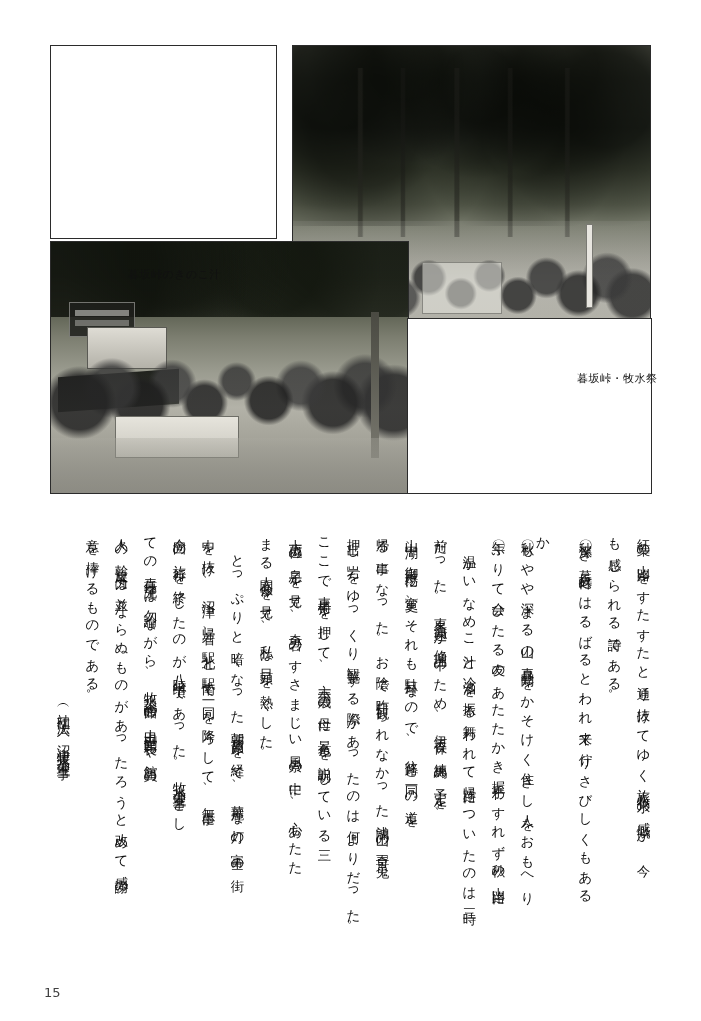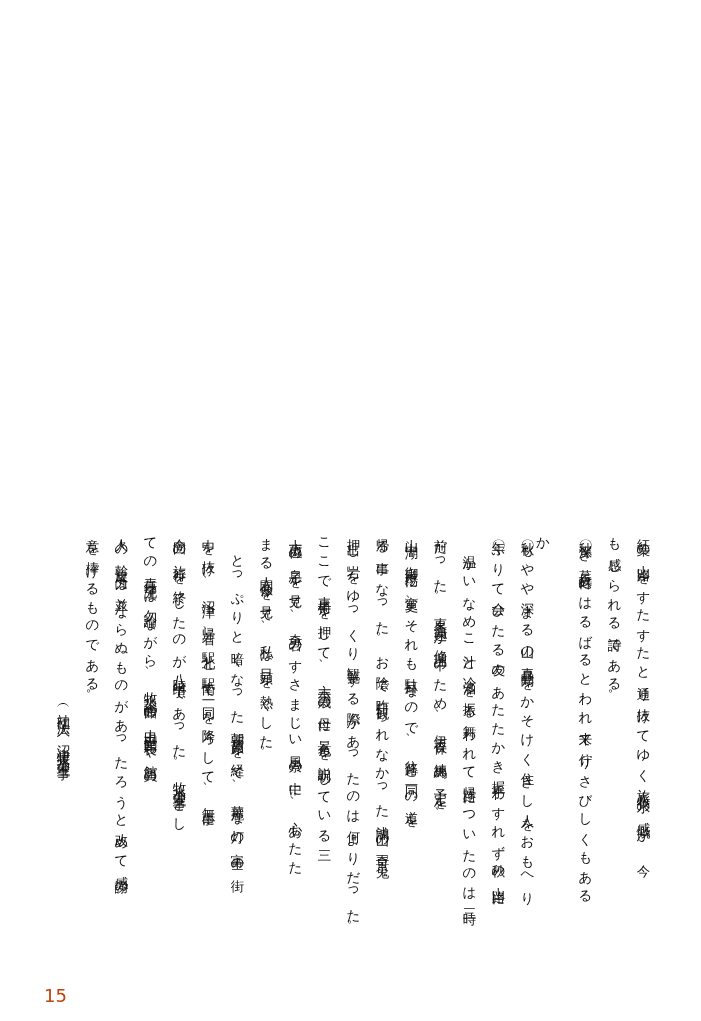--- a/index.html
+++ b/index.html
@@ -281,29 +281,58 @@
     flex: 0 0 29px;
     white-space: pre-wrap;
     overflow: visible;
   }
 
   .page-number {
     position: absolute;
     left: 44px;
     top: 985px;
     font-family: "DejaVu Sans", sans-serif;
-    font-size: 18px;
-    color: #c2410c;
+    font-size: 13px;
+    color: #404040;
   }
 </style>
 </head>
 <body>
 
 <div class="page">
 
+  <div class="photo-area">
+
+    <div class="photo photo-blank"></div>
+
+    <div class="photo photo-festival">
+      <div class="tree-mass"></div>
+      <div class="trunks"></div>
+      <div class="crowd"></div>
+      <div class="stage"></div>
+      <div class="banner"></div>
+    </div>
+
+    <div class="photo photo-road">
+      <div class="canopy"></div>
+      <div class="sign"></div>
+      <div class="van"></div>
+      <div class="tent"></div>
+      <div class="people"></div>
+      <div class="table"></div>
+      <div class="post"></div>
+      <div class="ground"></div>
+    </div>
+
+    <div class="photo photo-blank2"></div>
+
+    <div class="caption caption-mushroom">暮坂峠のきのこ汁</div>
+
+    <div class="caption caption-festival">暮坂峠・牧水祭</div>
+  </div>
 
   <div class="article">
     <div class="col">紅葉の山路をすたすたと通り抜けてゆく旅人牧水の感慨が、今</div>
     <div class="col">も感じられる詩である。</div>
     <div class="col">〇秋深き暮坂峠にはるばるとわれ来て佇りさびしくもある</div>
     <div class="col">　　　　　　　　　　　　　　　　　　　　　　　　　　か</div>
     <div class="col">〇秋もやや深まる山の真昼間をかそけく住きし人をおもへり</div>
     <div class="col">〇年ふりて会ひたる友のあたたかき握手わすれず秋の山路に</div>
     <div class="col">　温かいなめこ汁と冷酒を振る舞われて帰路についたのは三時</div>
     <div class="col">前だった。東名高速が修理中のため、伊香保、練馬の予定を、</div>

